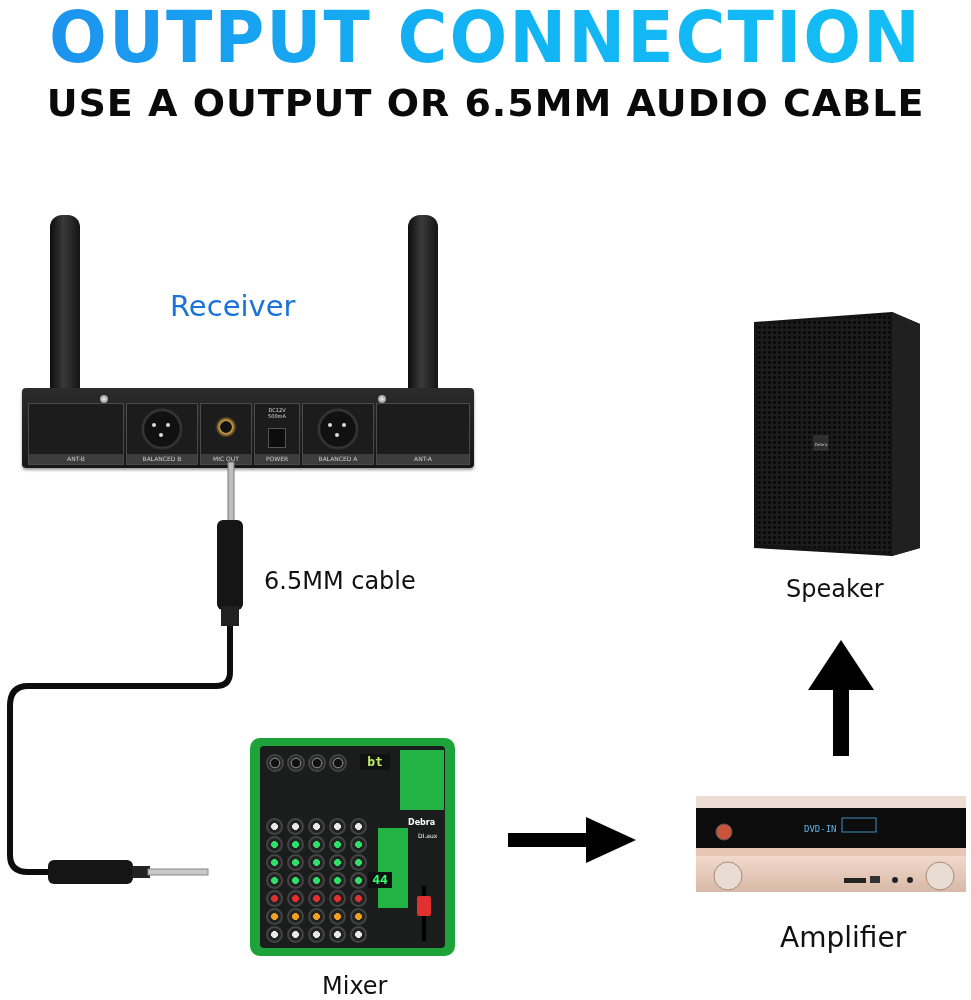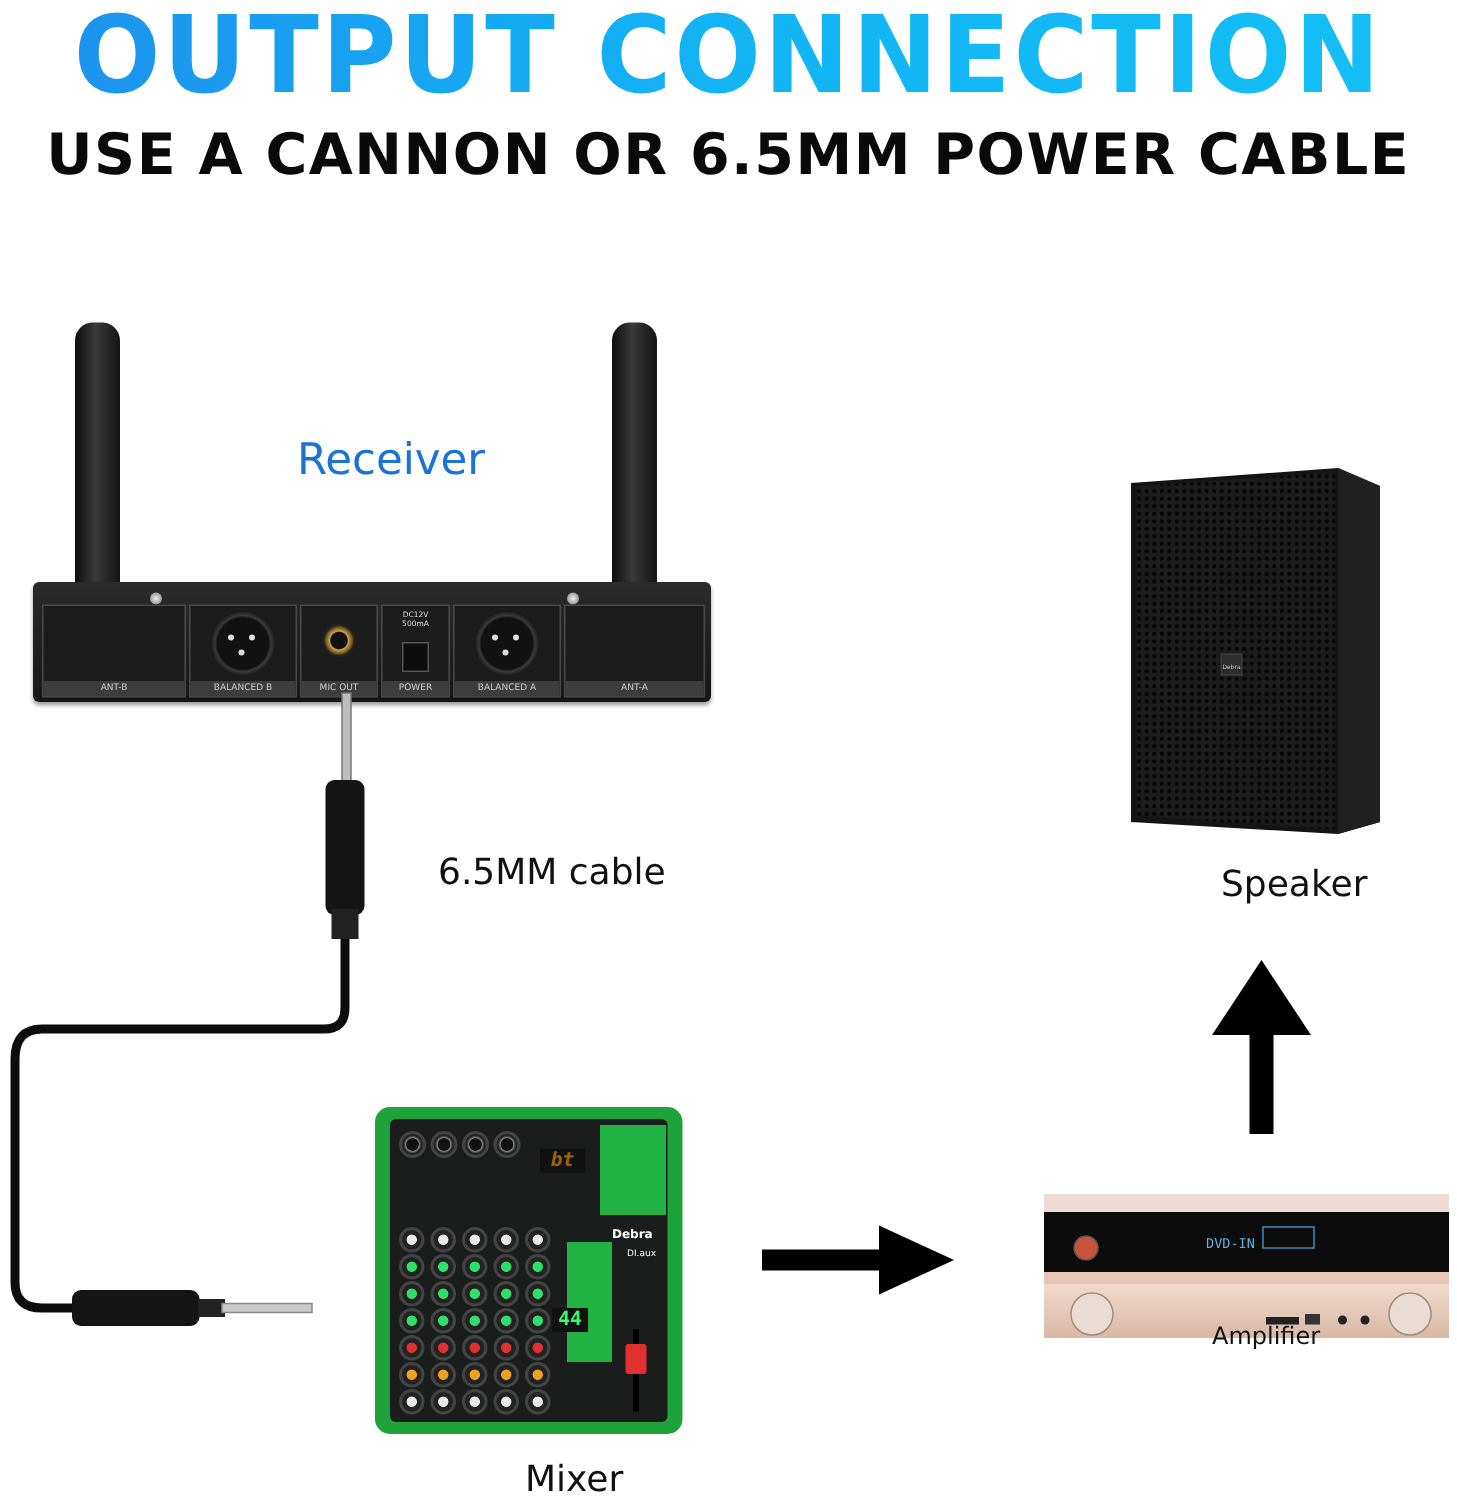--- a/index.html
+++ b/index.html
@@ -10,25 +10,25 @@
     font-family: "DejaVu Sans", sans-serif; font-weight: 900; font-size: 68px;
     letter-spacing: 2px; line-height: 72px; top: 2px;
     background: linear-gradient(90deg, #1e90ee 0%, #12b4f4 50%, #14bff5 100%);
     -webkit-background-clip: text; background-clip: text; color: transparent;
     transform: scaleY(1.05);
   }
   .subtitle {
     left: 0; top: 80px; width: 971px; text-align: center;
     font-weight: 900; font-size: 38px; color: #0a0a0a; letter-spacing: 1px; line-height: 46px;
   }
-  .label { font-family: "DejaVu Sans", sans-serif; color: #111; font-size: 26px; margin-left: 28px; }
+  .label { font-family: "DejaVu Sans", sans-serif; color: #111; font-size: 26px; }
   .receiver-label { left: 170px; top: 289px; color: #1a73d6; font-size: 29px; }
   .cable-label { left: 264px; top: 567px; font-size: 24px; }
   .speaker-label { left: 786px; top: 575px; font-size: 24px; }
-  .amp-label { left: 780px; top: 881px; font-size: 16px; }
+  .amp-label { left: 780px; top: 921px; font-size: 28px; }
   .mixer-label { left: 322px; top: 972px; font-size: 24px; }
 
   
   .antenna { width: 30px; background: linear-gradient(90deg,#0d0d0d,#3a3a3a 45%,#141414); border-radius: 12px 12px 4px 4px; }
   .rx-body { left: 22px; top: 388px; width: 452px; height: 80px; background: linear-gradient(180deg,#2b2b2b,#161616); border-radius: 4px; box-shadow: 0 2px 3px rgba(0,0,0,.4); }
   .rx-panel { position: absolute; top: 15px; height: 60px; background: #1c1c1c; border: 1px solid #4a4a4a; }
   .rx-panel .plabel { position: absolute; bottom: 0; left: 0; right: 0; height: 10px; background: #3d3d3d; color: #cfcfcf; font-size: 6px; text-align: center; line-height: 10px; }
   .xlr { position: absolute; width: 44px; height: 44px; border-radius: 50%; background: radial-gradient(circle,#111 55%,#3a3a3a 60%,#111 72%); top: 3px; }
   .xlr i { position: absolute; width: 4px; height: 4px; background: #ddd; border-radius: 50%; }
   .jack { position: absolute; width: 22px; height: 22px; border-radius: 50%; background: radial-gradient(circle,#111 35%,#c9a24c 40%,#7a5a20 55%,#222 65%); }
@@ -49,21 +49,21 @@
 
   
   .amp { left: 694px; top: 792px; width: 275px; height: 100px; }
   .arrow-right { left: 508px; top: 815px; }
   .arrow-up { left: 806px; top: 640px; }
 </style>
 </head>
 <body>
 
 <div class="abs title">OUTPUT CONNECTION</div>
-<div class="abs subtitle">USE A CANNON OR 6.5MM POWER CABLE</div>
+<div class="abs subtitle">USE A OUTPUT OR 6.5MM AUDIO CABLE</div>
 
 <div>
   <div class="abs antenna" style="left:50px; top:215px; height:250px;"></div>
   <div class="abs antenna" style="left:408px; top:215px; height:250px;"></div>
   <div class="abs rx-body">
     <div class="screw" style="left:78px; top:7px;"></div>
     <div class="screw" style="left:356px; top:7px;"></div>
     <div class="rx-panel" style="left:6px; width:94px;">
       <div class="plabel">ANT-B</div>
     </div>
@@ -110,21 +110,21 @@
   <rect x="48" y="860" width="85" height="24" rx="6" fill="#151515"></rect>
   <rect x="132" y="866" width="18" height="12" fill="#222"></rect>
   <rect x="148" y="869" width="60" height="6" fill="#c9c9c9" stroke="#888" stroke-width="1"></rect>
 </svg>
 <div class="abs label cable-label">6.5MM cable</div>
 
 <div class="abs mixer">
   <div class="mixer-inner">
     <div class="mixer-green" style="left:140px; top:4px; width:44px; height:60px;"></div>
     <div class="mixer-green" style="left:118px; top:82px; width:30px; height:80px;"></div>
-    <div class="seg" style="left:100px; top:20px; width:30px; height:16px; font-size:13px; line-height:16px; color:#a16207;font-style:italic;">bt</div>
+    <div class="seg" style="left:100px; top:8px; width:30px; height:16px; font-size:13px; line-height:16px; color:#bef264;">bt</div>
     <div class="seg" style="left:108px; top:126px; width:24px; height:16px; font-size:13px; line-height:16px;">44</div>
     <div style="position:absolute; left:148px; top:72px; color:#fff; font-size:8px; font-weight:bold;">Debra</div>
     <div style="position:absolute; left:158px; top:86px; color:#fff; font-size:6px;">DI.aux</div>
     <div style="position:absolute; left:162px; top:140px; width:4px; height:55px; background:#000;"></div>
     <div style="position:absolute; left:157px; top:150px; width:14px; height:20px; background:#e03030; border-radius:2px;"></div>
     <div id="knobs">
         <div class="knob" style="left: 6px; top: 72px; background: radial-gradient(circle, rgb(232, 232, 232) 35%, rgb(34, 34, 34) 40%);"></div>
         <div class="knob" style="left: 27px; top: 72px; background: radial-gradient(circle, rgb(232, 232, 232) 35%, rgb(34, 34, 34) 40%);"></div>
         <div class="knob" style="left: 48px; top: 72px; background: radial-gradient(circle, rgb(232, 232, 232) 35%, rgb(34, 34, 34) 40%);"></div>
         <div class="knob" style="left: 69px; top: 72px; background: radial-gradient(circle, rgb(232, 232, 232) 35%, rgb(34, 34, 34) 40%);"></div>

